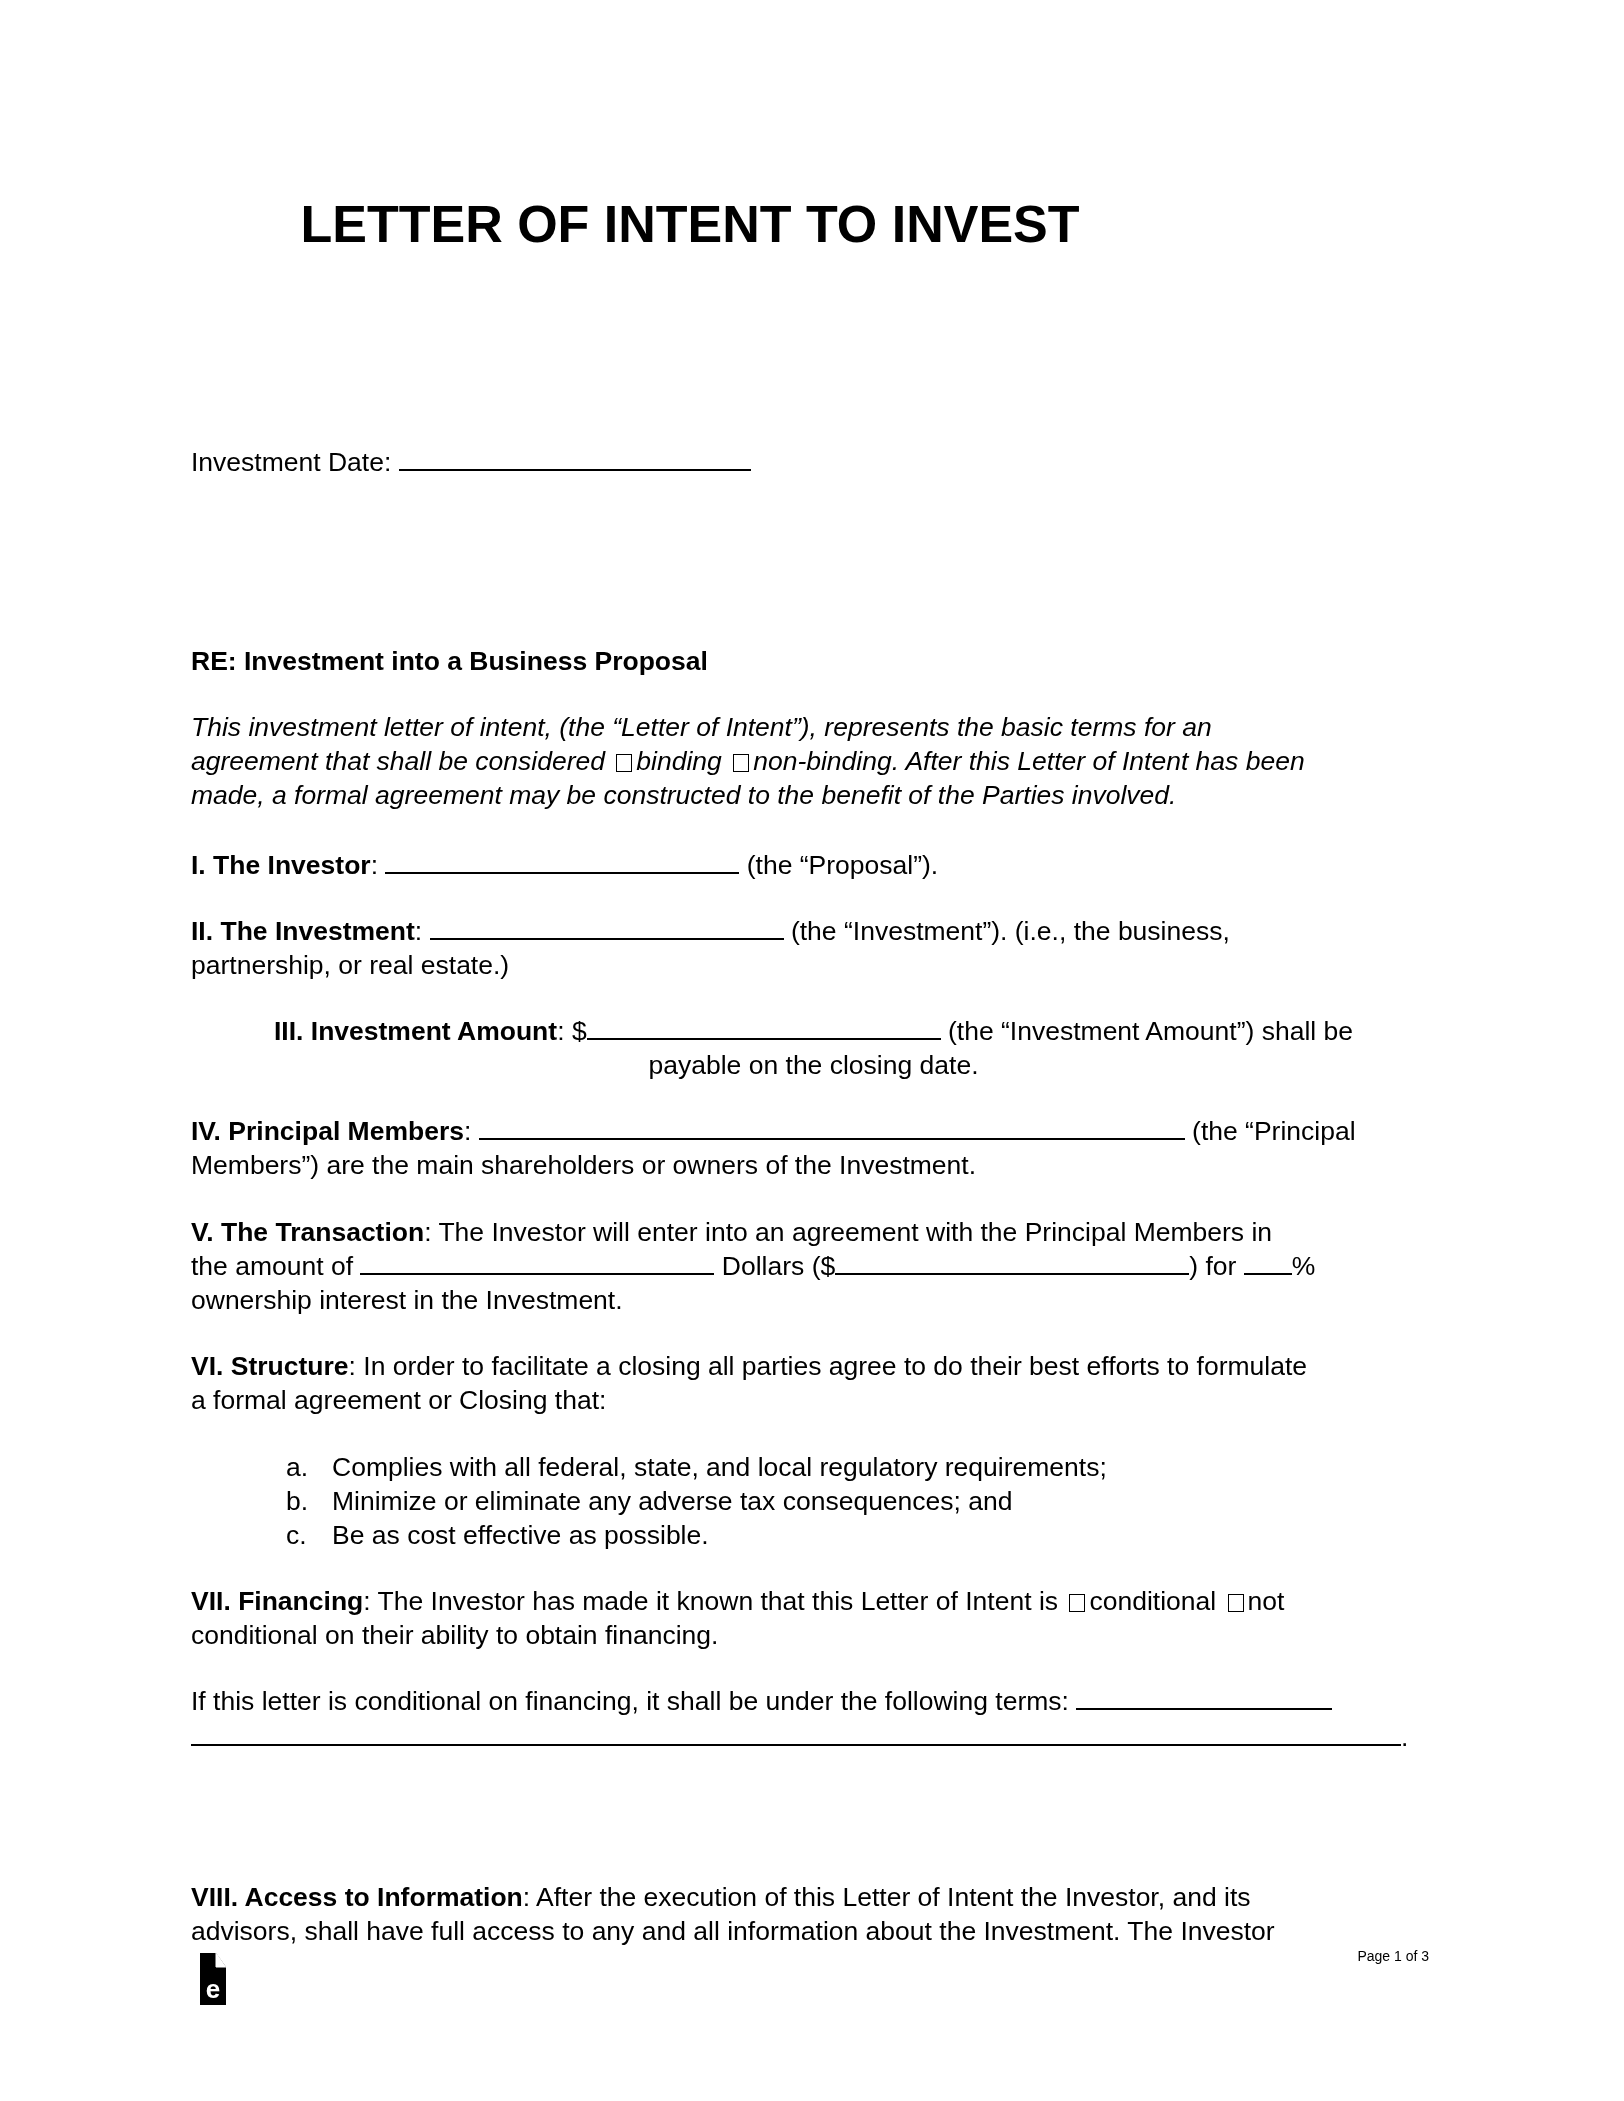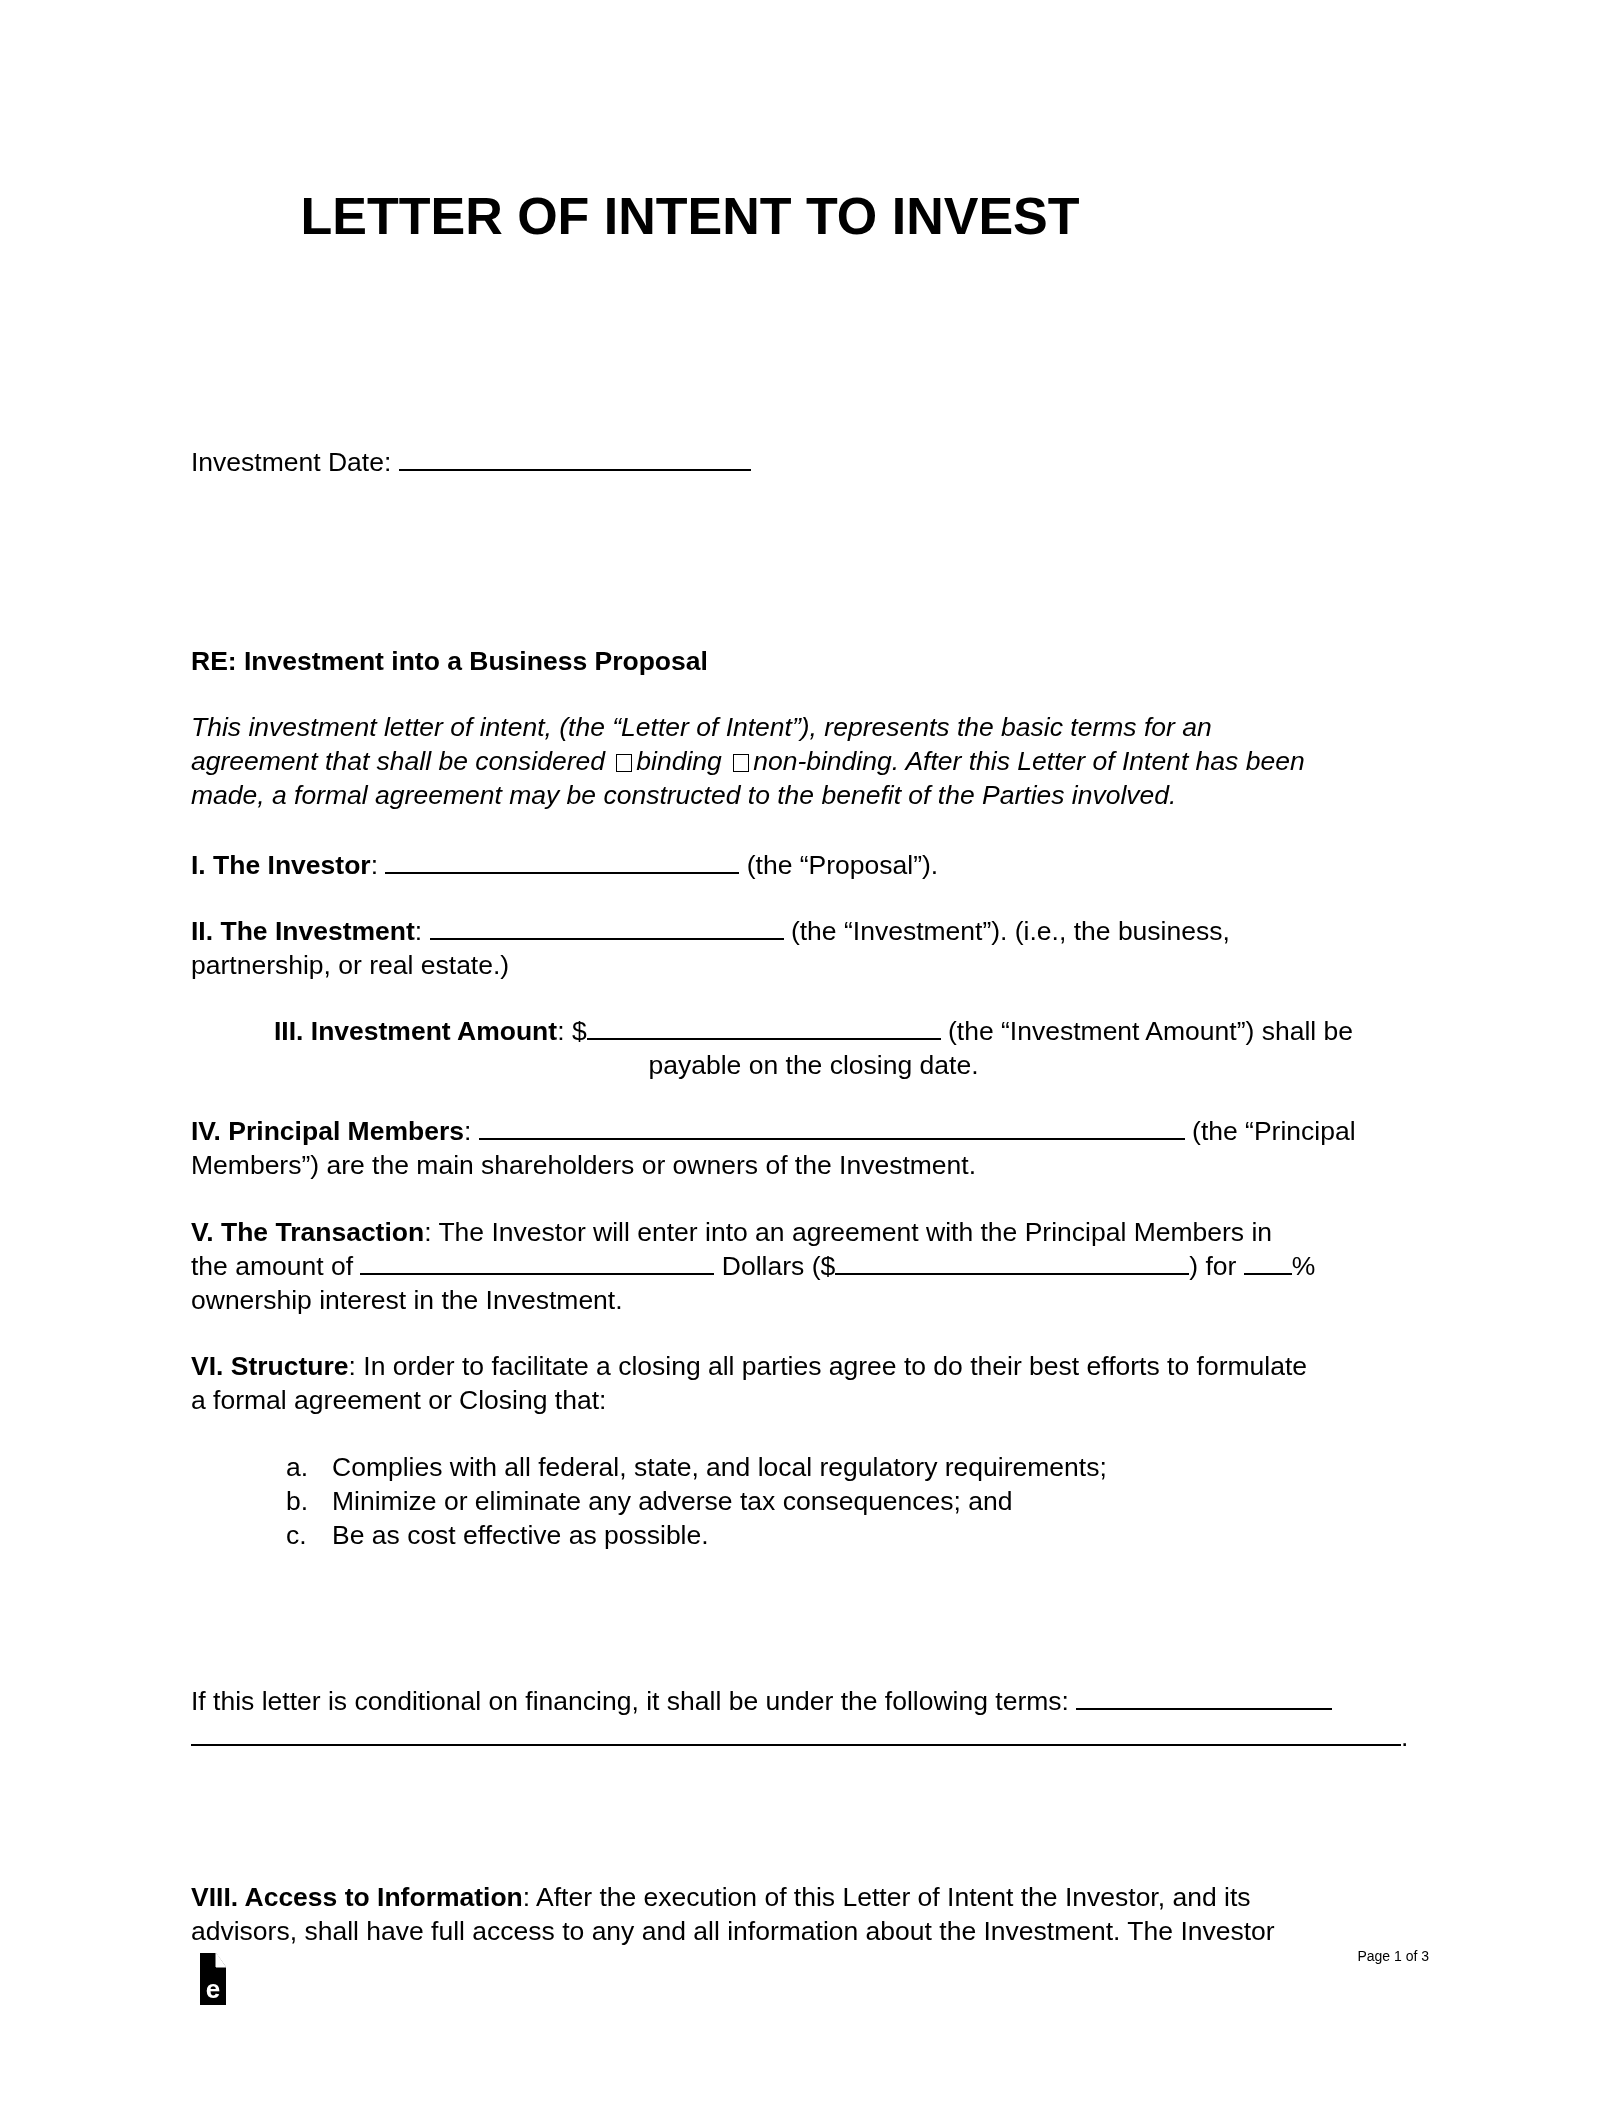--- a/index.html
+++ b/index.html
@@ -1,19 +1,19 @@
 <!DOCTYPE html>
 <html><head>
   <meta charset="utf-8">
   <style>
     html, body { margin: 0; padding: 0; background: #ffffff; }
     body { width: 1624px; height: 2101px; position: relative; overflow: hidden;
            font-family: "Liberation Sans", sans-serif; color: #000; }
     .page { position: absolute; left: 0; top: 0; width: 1624px; height: 2101px; background: #fff; }
-    .title { position: absolute; left: 0; width: 1380px; top: 184px; text-align: center;
+    .title { position: absolute; left: 0; width: 1380px; top: 192px; text-align: center;
              font-weight: bold; font-size: 52px; letter-spacing: 0px; line-height: 64px; }
     .p { position: absolute; left: 191px; width: 1245px; font-size: 26.5px; line-height: 34px; margin: 0; }
     .blank { display: inline-block; border-bottom: 2.5px solid #000; height: 22px; vertical-align: baseline; }
     .b { font-weight: bold; }
     .cb { display: inline-block; width: 16px; height: 18px; border: 1.5px solid #000; vertical-align: -2px; margin: 0 4px; box-sizing: border-box; }
     .list { position: absolute; left: 286px; font-size: 26.5px; line-height: 34px; }
     .list .item { display: flex; }
     .list .mk { width: 46px; }
     .footer-logo { position: absolute; left: 200px; top: 1953px; width: 26px; height: 52px; }
     .page-num { position: absolute; right: 195px; top: 1948px; font-size: 14px; }
@@ -98,20 +98,28 @@
     <div class="item">
         <span class="mk">b.</span>
         <span>Minimize or eliminate any adverse tax consequences; and</span>
       </div>
     <div class="item">
         <span class="mk">c.</span>
         <span>Be as cost effective as possible.</span>
       </div>
   </div>
 
+  <div class="p" style="top:1584px;">
+    <div>
+      <span class="b">VII. Financing</span><span>: The Investor has made it known that this Letter of Intent is</span>
+      <span class="cb"></span><span>conditional</span>
+      <span class="cb"></span><span>not</span>
+    </div>
+    <div>conditional on their ability to obtain financing.</div>
+  </div>
 
   <div class="p" style="top:1684px;">
     <div>
       <span>If this letter is conditional on financing, it shall be under the following terms:</span>
       <span class="blank" style="width:256px;"></span>
     </div>
     <div style="margin-top:2px;">
       <span class="blank" style="width:1210px;"></span><span>.</span>
     </div>
   </div>

